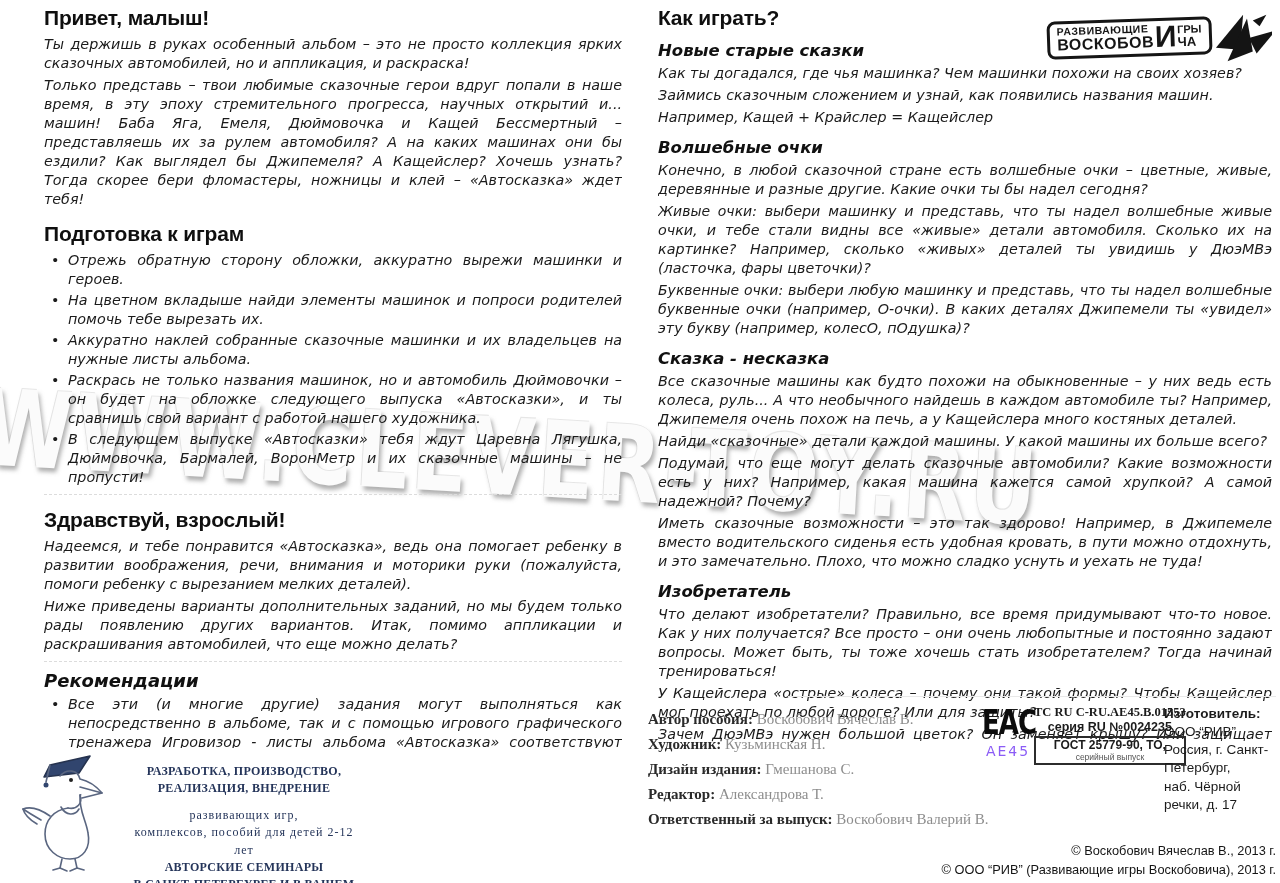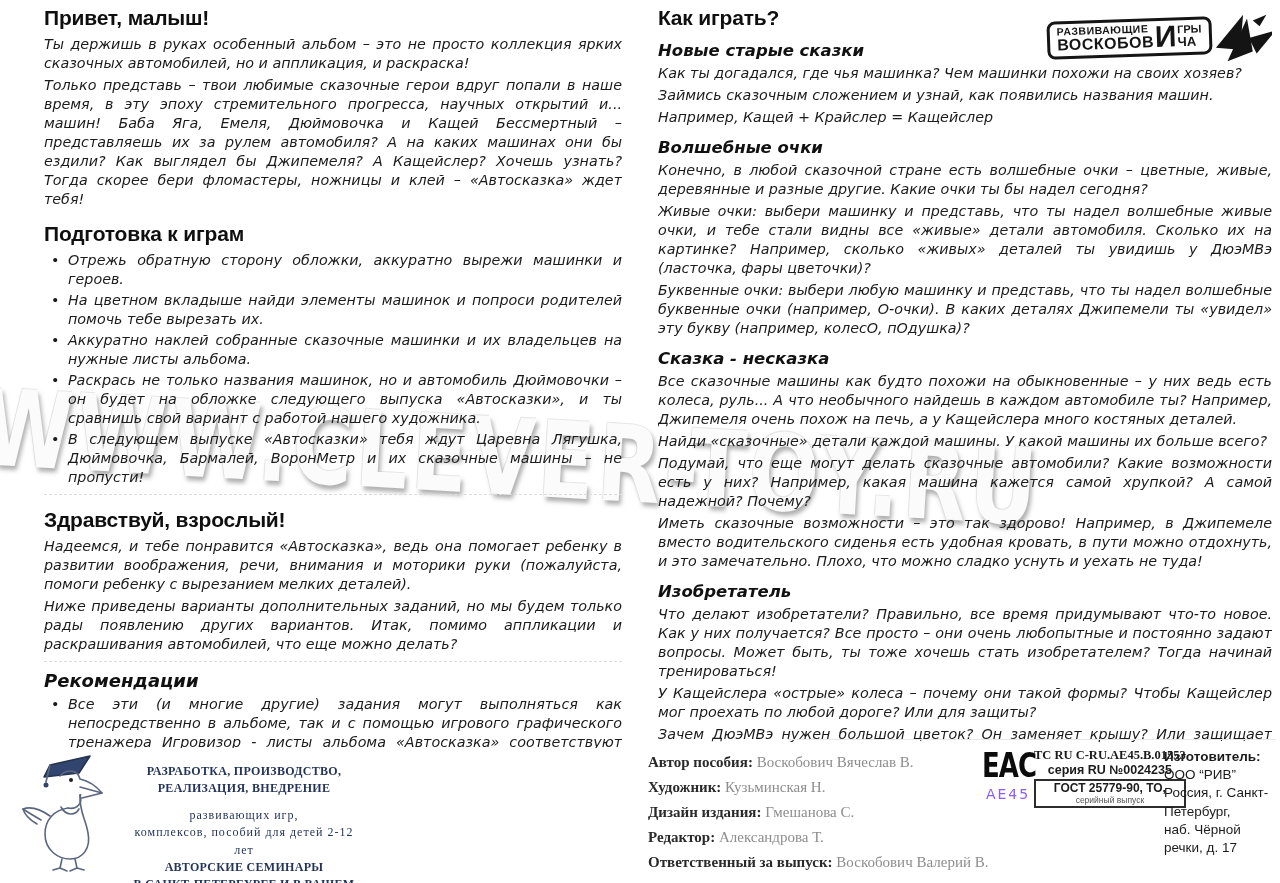--- a/index.html
+++ b/index.html
@@ -216,15 +216,19 @@
 
       <div class="manufacturer">
         <div class="man-label">Изготовитель:</div>
         <div id="man-lines">
             <div>ООО “РИВ”</div>
             <div>Россия, г. Санкт-Петербург,</div>
             <div>наб. Чёрной речки, д. 17</div>
           </div>
       </div>
     </div>
+    <div class="copyright" id="copyright">
+        <div>© Воскобович Вячеслав В., 2013 г.</div>
+        <div>© ООО “РИВ” (Развивающие игры Воскобовича), 2013 г.</div>
+      </div>
   </div>
 
 </div>
 
 </body></html>

